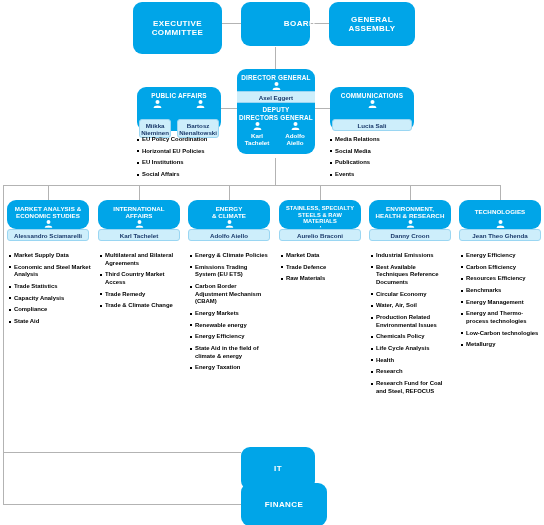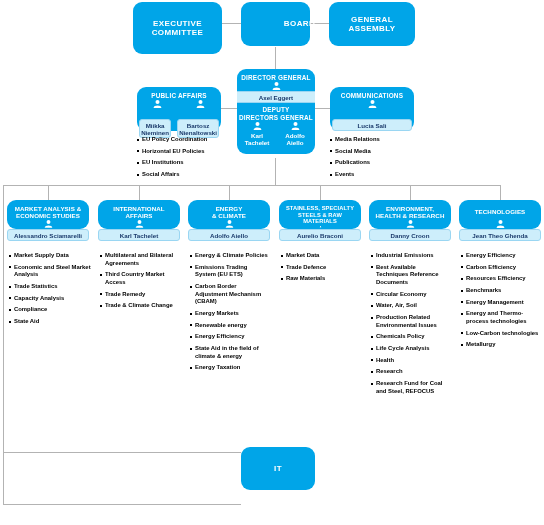--- a/index.html
+++ b/index.html
@@ -354,14 +354,17 @@
       <li>Energy Management</li>
       <li>Energy and Thermo-process technologies</li>
       <li>Low-Carbon technologies</li>
       <li>Metallurgy</li>
     </ul>
   </div>
 
   <div class="box bottom-box" style="left:241px;top:447px;width:74px;height:43px;">
     <span class="t">IT</span>
   </div>
+  <div class="box bottom-box" style="left:241px;top:483px;width:86px;height:43px;">
+    <span class="t">FINANCE</span>
+  </div>
 
 </div>
 
 </body></html>

